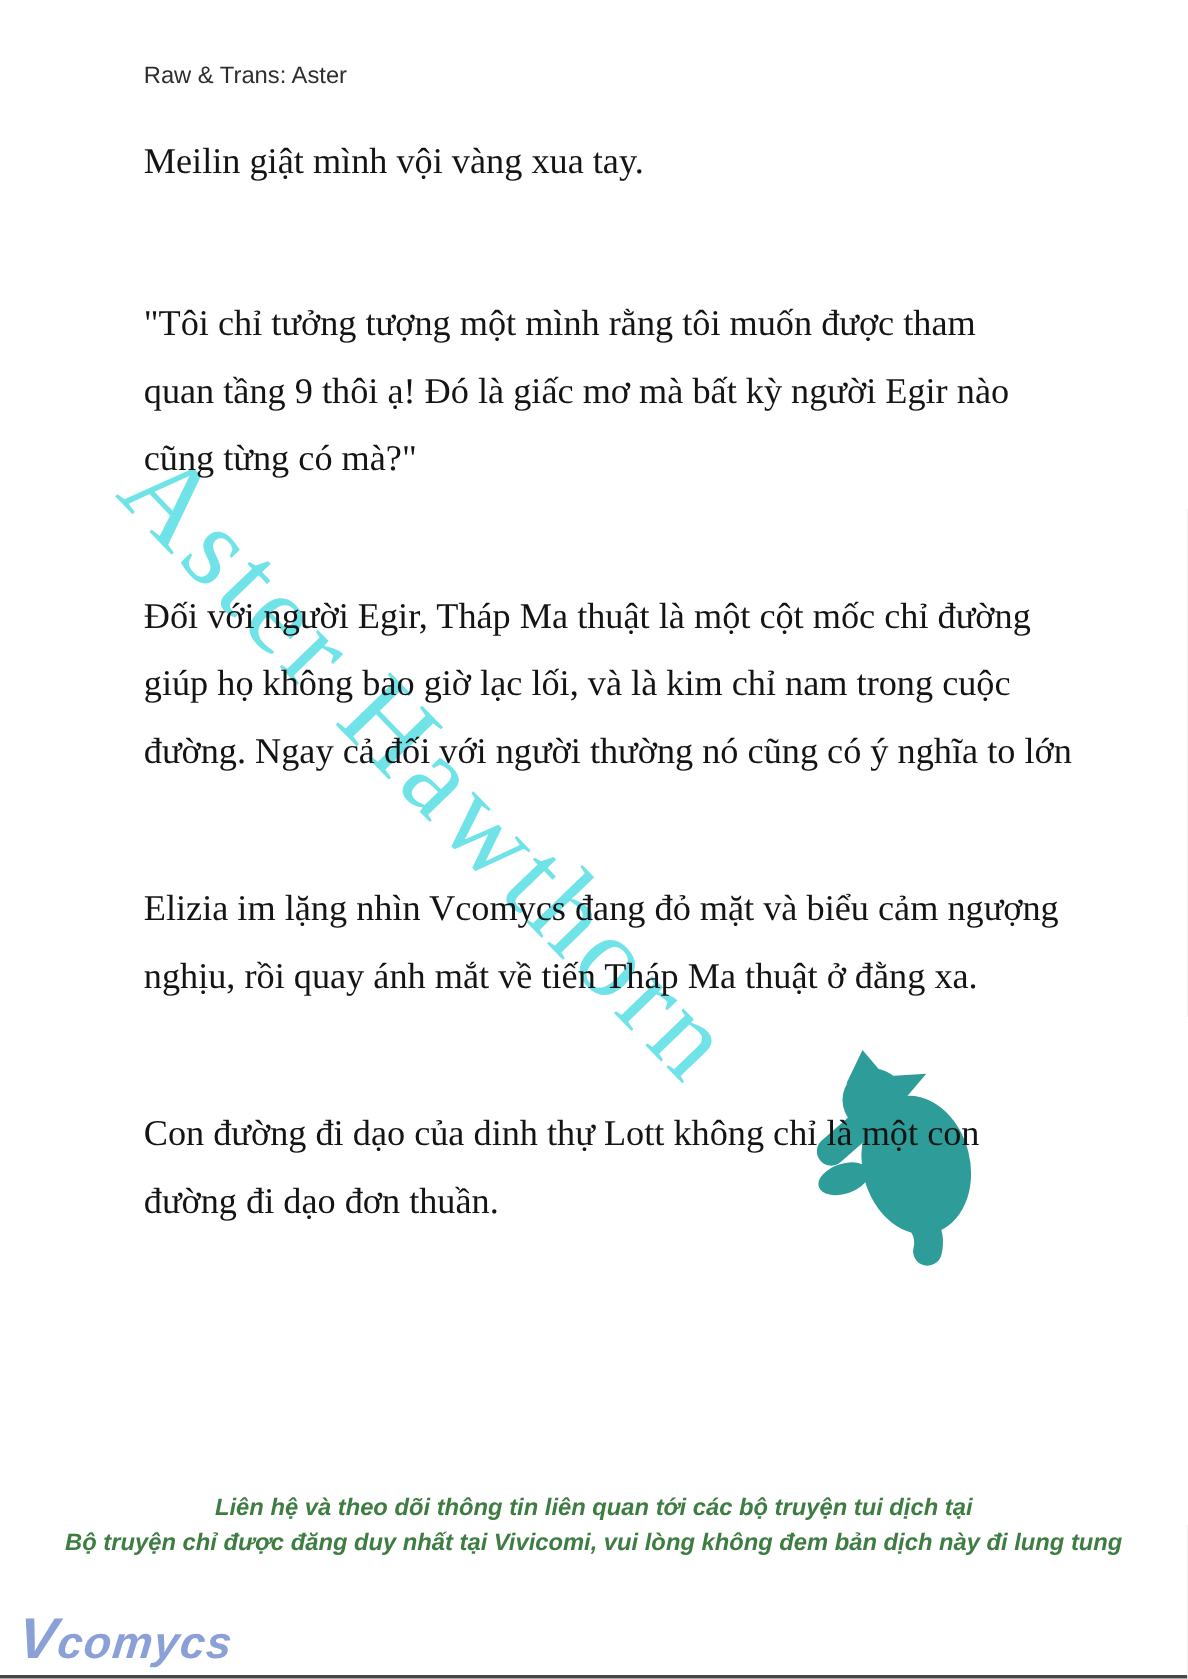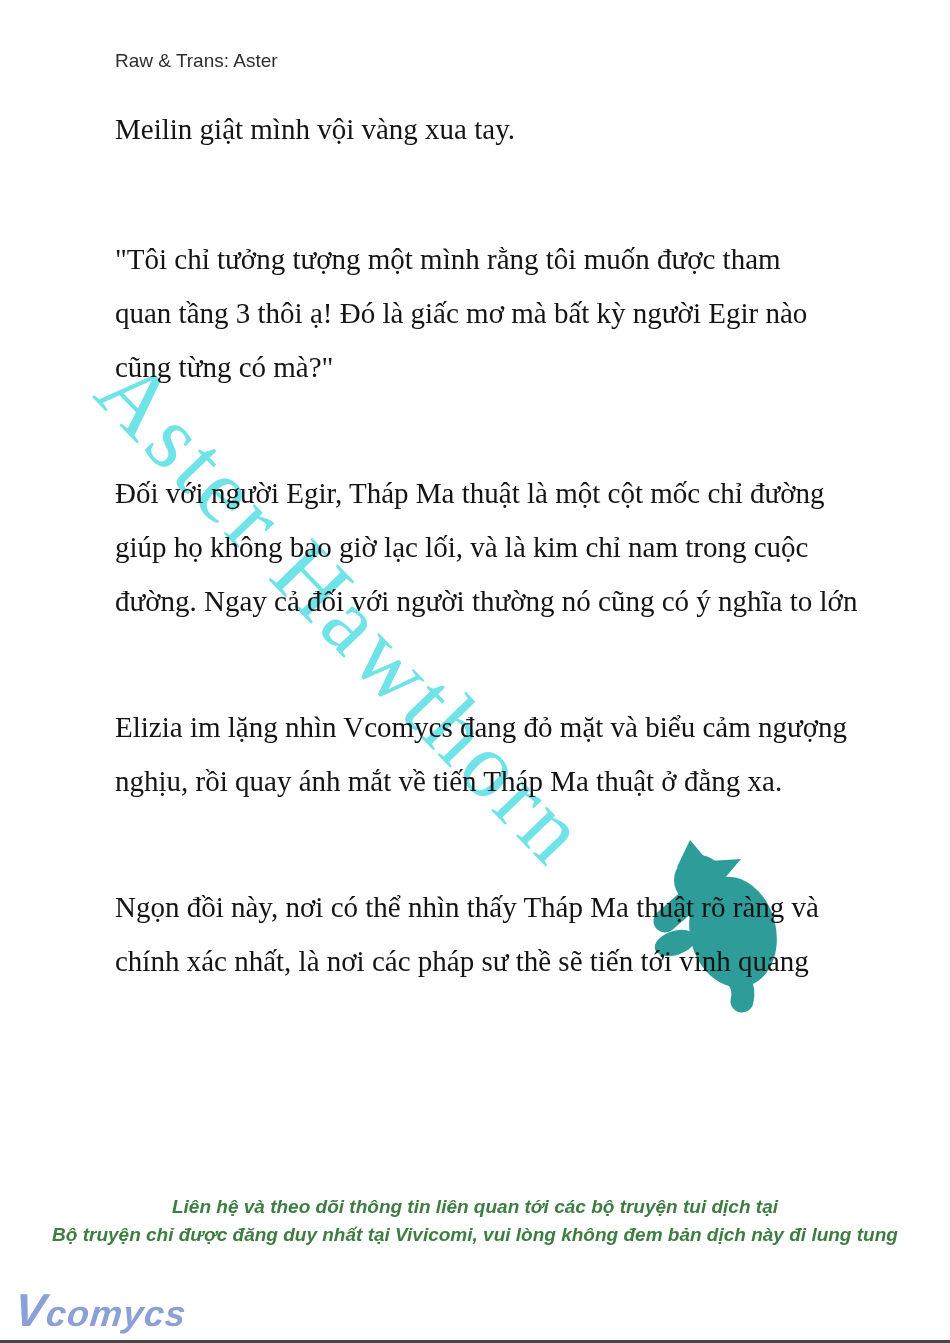--- a/index.html
+++ b/index.html
@@ -120,35 +120,35 @@
       <path d="M76,124 C92,140 101,150 97,166" fill="none" stroke="#2e9c99" stroke-width="23" stroke-linecap="round"></path>
     </g>
   </svg>
 
   <div class="body-text">
     <p class="para first">
       <span class="ln">Meilin giật mình vội vàng xua tay.</span>
     </p>
     <p class="para">
       <span class="ln">"Tôi chỉ tưởng tượng một mình rằng tôi muốn được tham</span>
-      <span class="ln">quan tầng 3 thôi ạ! Đó là giấc mơ mà bất kỳ người Egir nào</span>
+      <span class="ln">quan tầng 9 thôi ạ! Đó là giấc mơ mà bất kỳ người Egir nào</span>
       <span class="ln">cũng từng có mà?"</span>
     </p>
     <p class="para">
       <span class="ln">Đối với người Egir, Tháp Ma thuật là một cột mốc chỉ đường</span>
       <span class="ln">giúp họ không bao giờ lạc lối, và là kim chỉ nam trong cuộc</span>
       <span class="ln">đường. Ngay cả đối với người thường nó cũng có ý nghĩa to lớn</span>
     </p>
     <p class="para">
       <span class="ln">Elizia im lặng nhìn Vcomycs đang đỏ mặt và biểu cảm ngượng</span>
       <span class="ln">nghịu, rồi quay ánh mắt về tiến Tháp Ma thuật ở đằng xa.</span>
     </p>
     <p class="para">
-      <span class="ln">Ngọn đồi này, nơi có thể nhìn thấy Tháp Ma thuật rõ ràng và</span>
-      <span class="ln">chính xác nhất, là nơi các pháp sư thề sẽ tiến tới vinh quang</span>
+      <span class="ln">Con đường đi dạo của dinh thự Lott không chỉ là một con</span>
+      <span class="ln">đường đi dạo đơn thuần.</span>
     </p>
   </div>
 
   <div class="footer">
     <span class="ln">Liên hệ và theo dõi thông tin liên quan tới các bộ truyện tui dịch tại</span>
     <span class="ln">Bộ truyện chỉ được đăng duy nhất tại Vivicomi, vui lòng không đem bản dịch này đi lung tung</span>
   </div>
 
   <div class="logo">Vcomycs</div>
 

